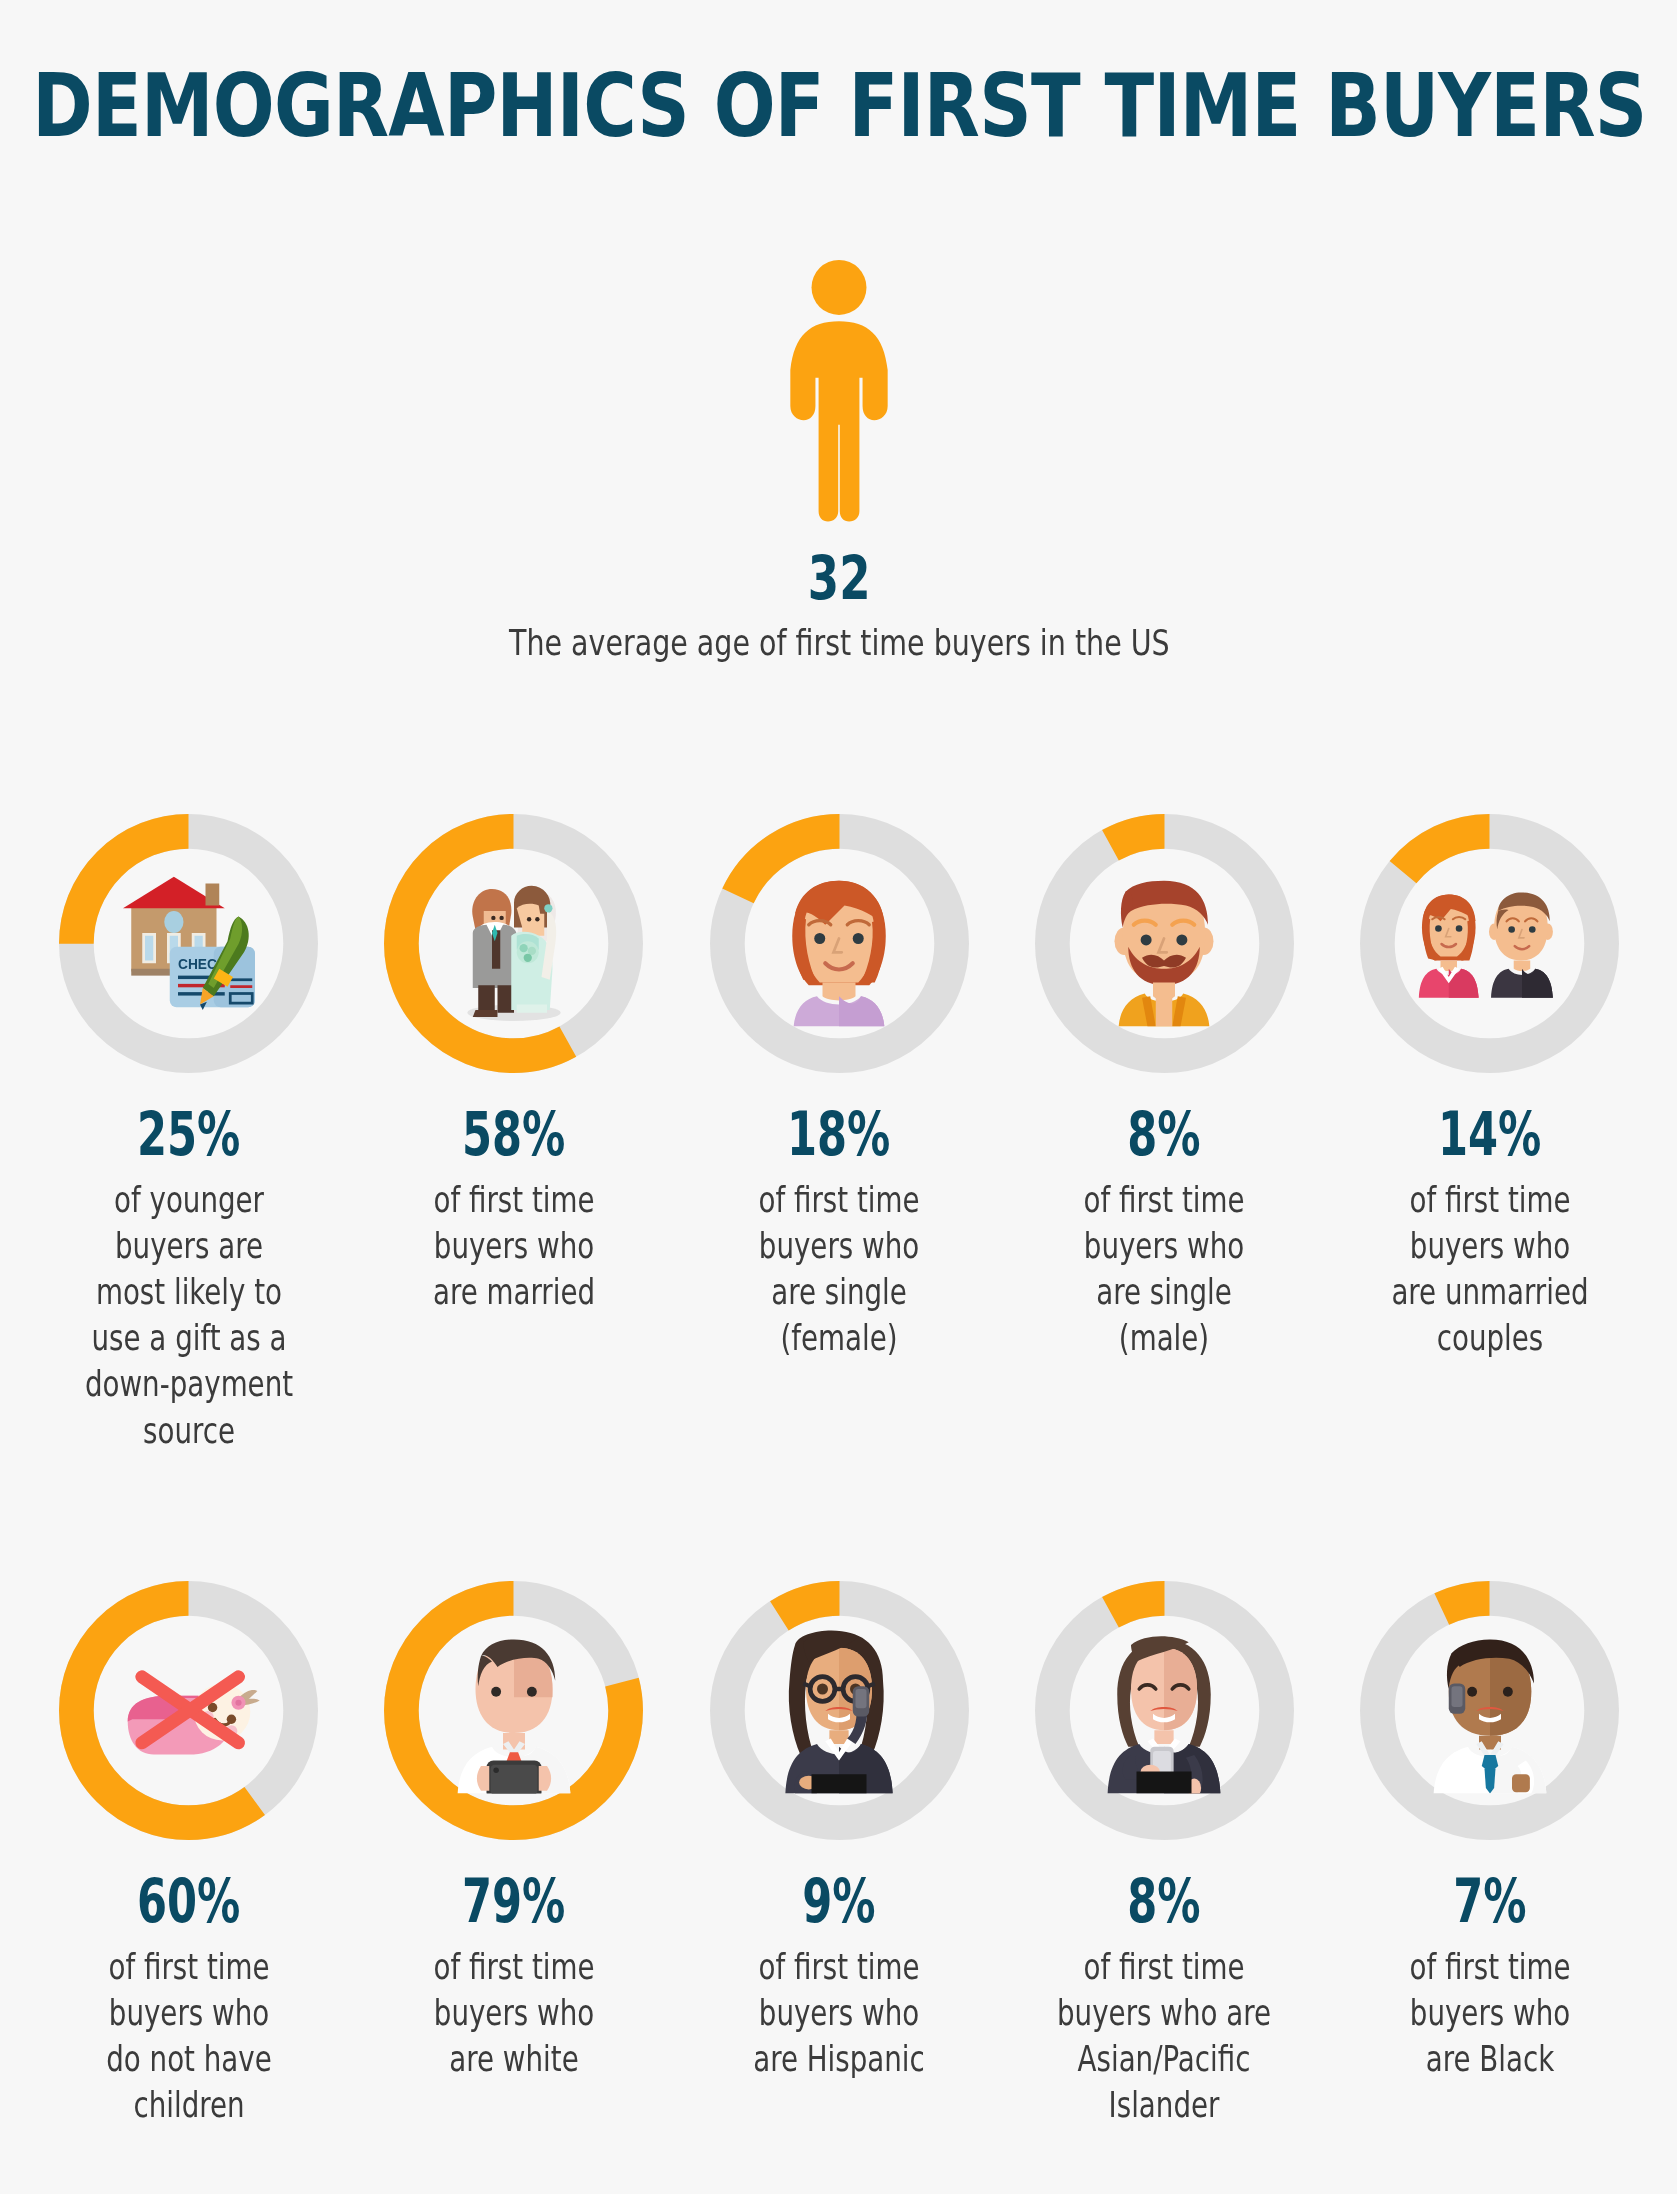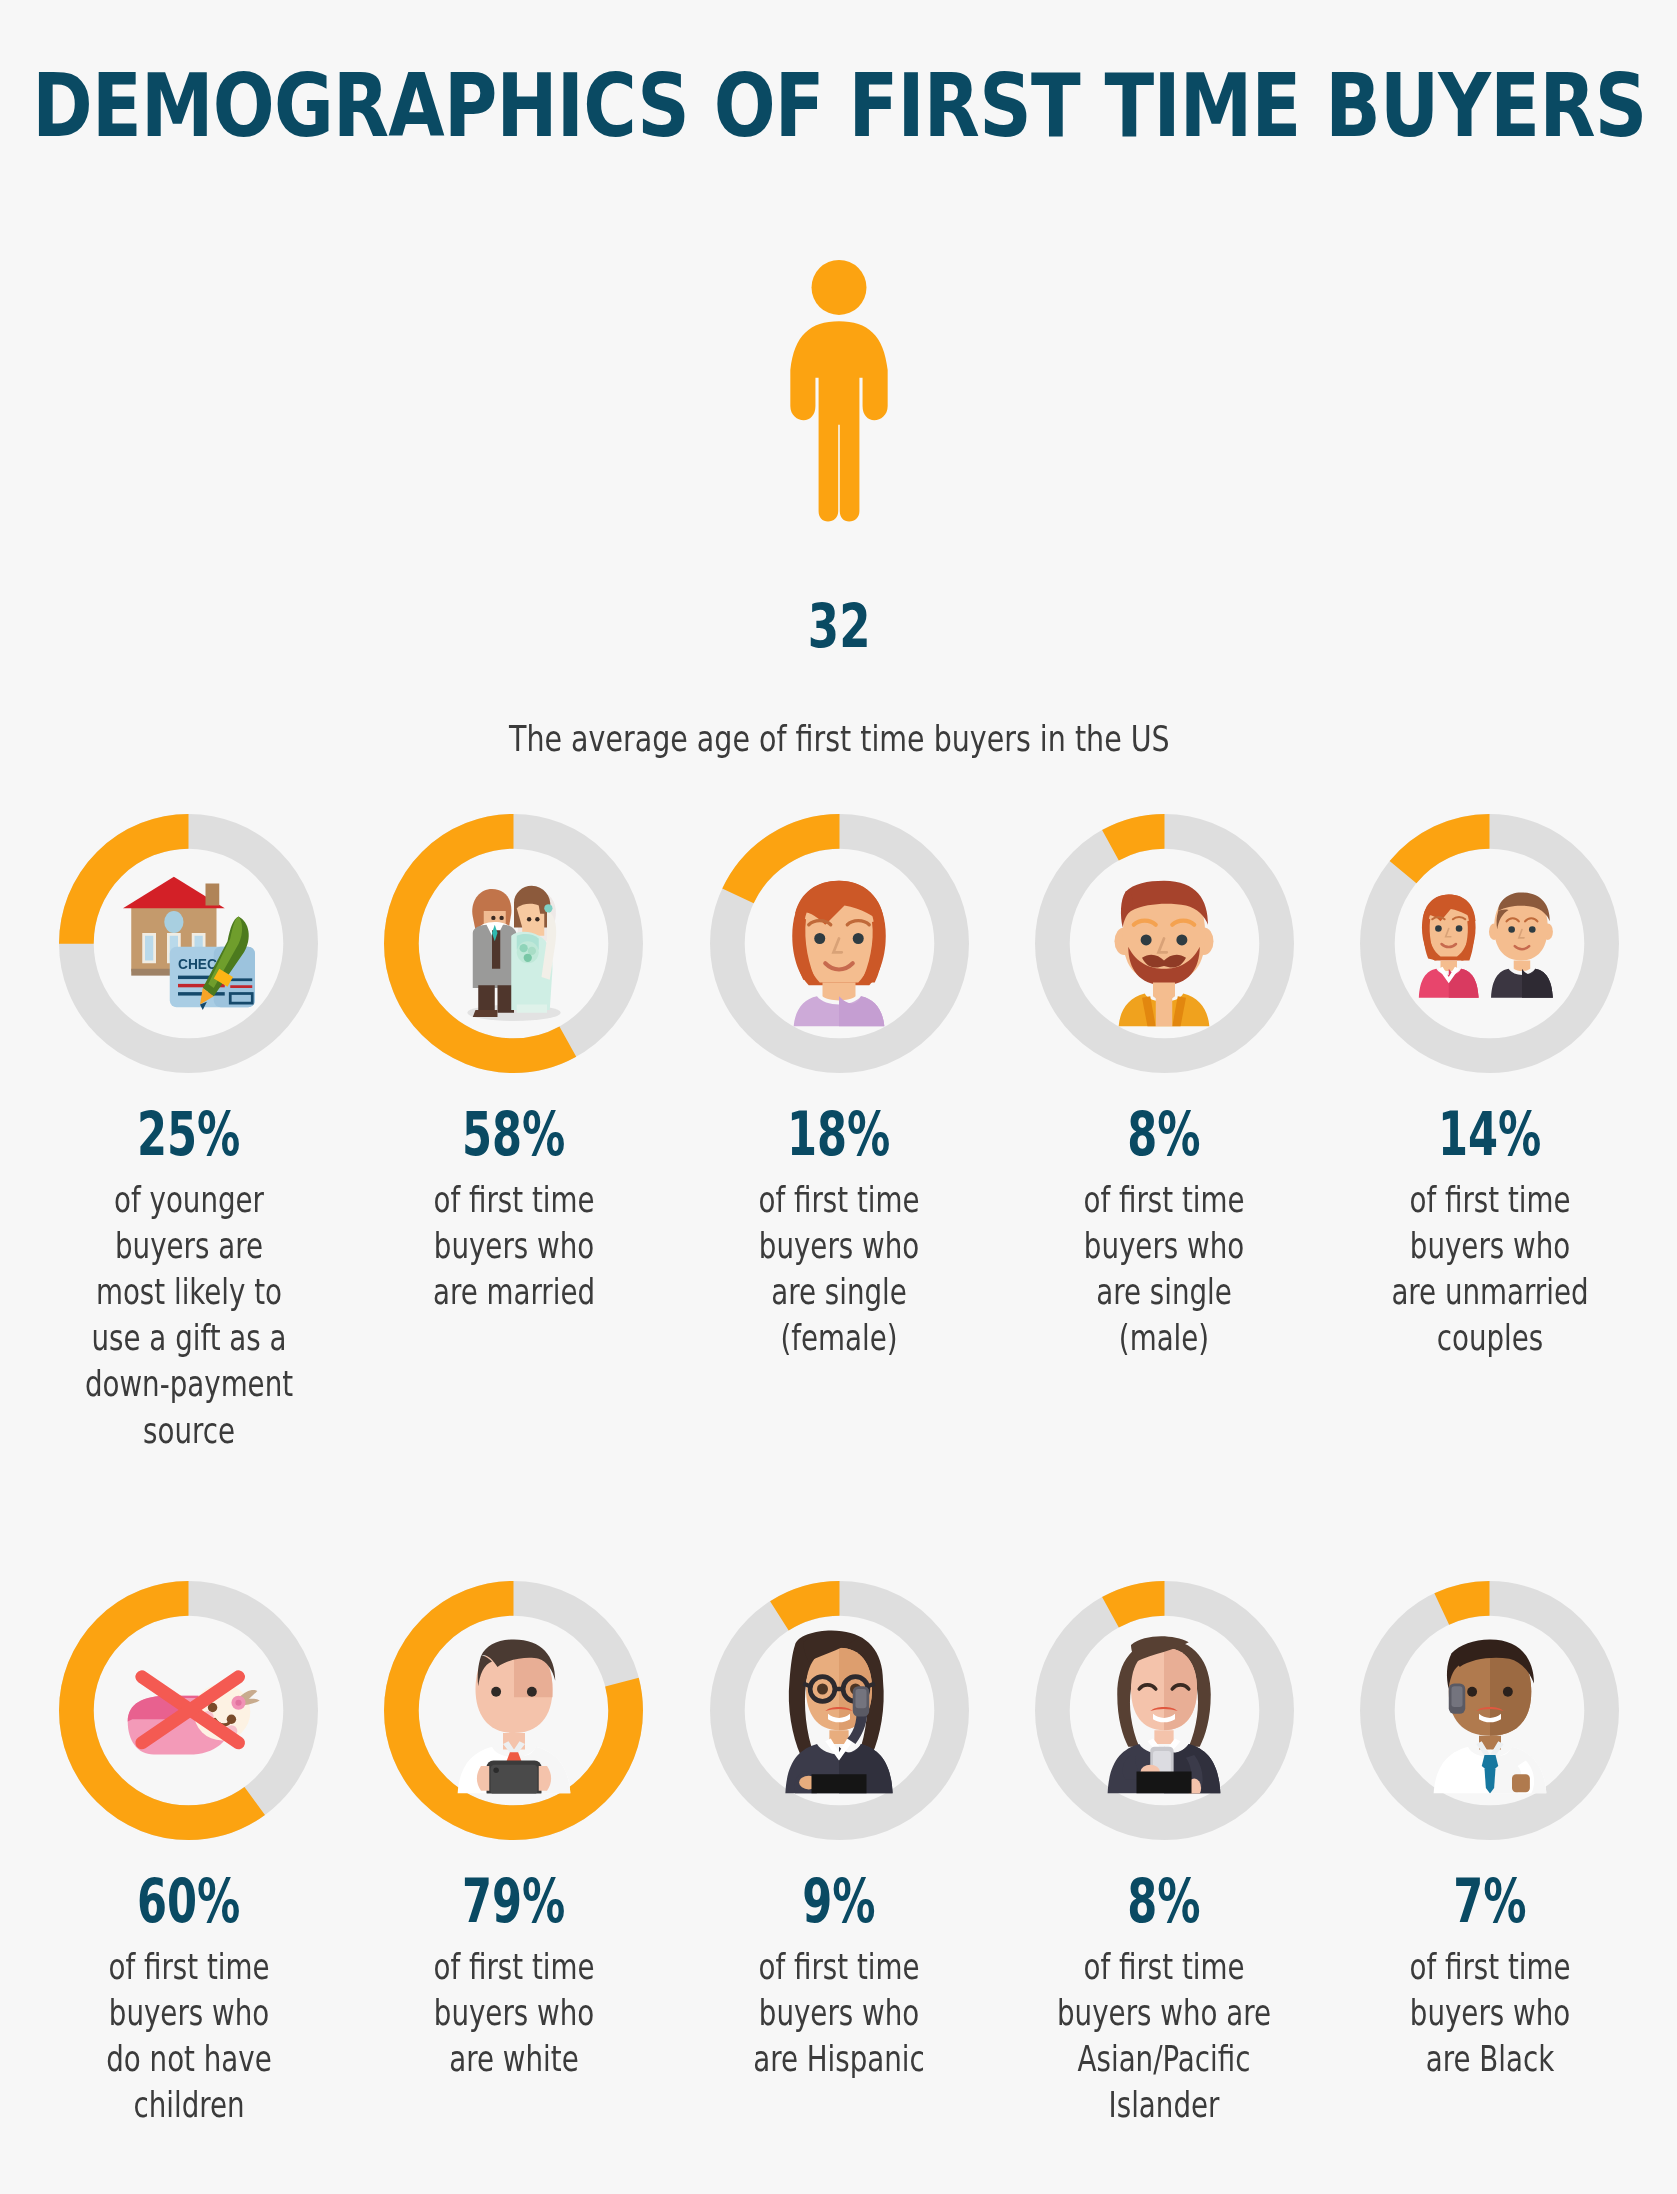--- a/index.html
+++ b/index.html
@@ -40,21 +40,20 @@
     transform-origin: center;
   }
 
   
   .hero {
     position: absolute;
     top: 260px; left: 0; right: 0;
     display: flex;
     flex-direction: column;
     align-items: center;
-    gap: 48px;
   }
   .hero-figure { width: 118px; height: 263px; }
   .hero-number {
     margin-top: 23.6px;
     font-family: "Liberation Sans Narrow", "DejaVu Sans Condensed", "Liberation Sans", sans-serif;
     font-weight: 700;
     font-size: 61px;
     line-height: 1;
     color: #0a4a63;
     transform: scaleX(0.82);

